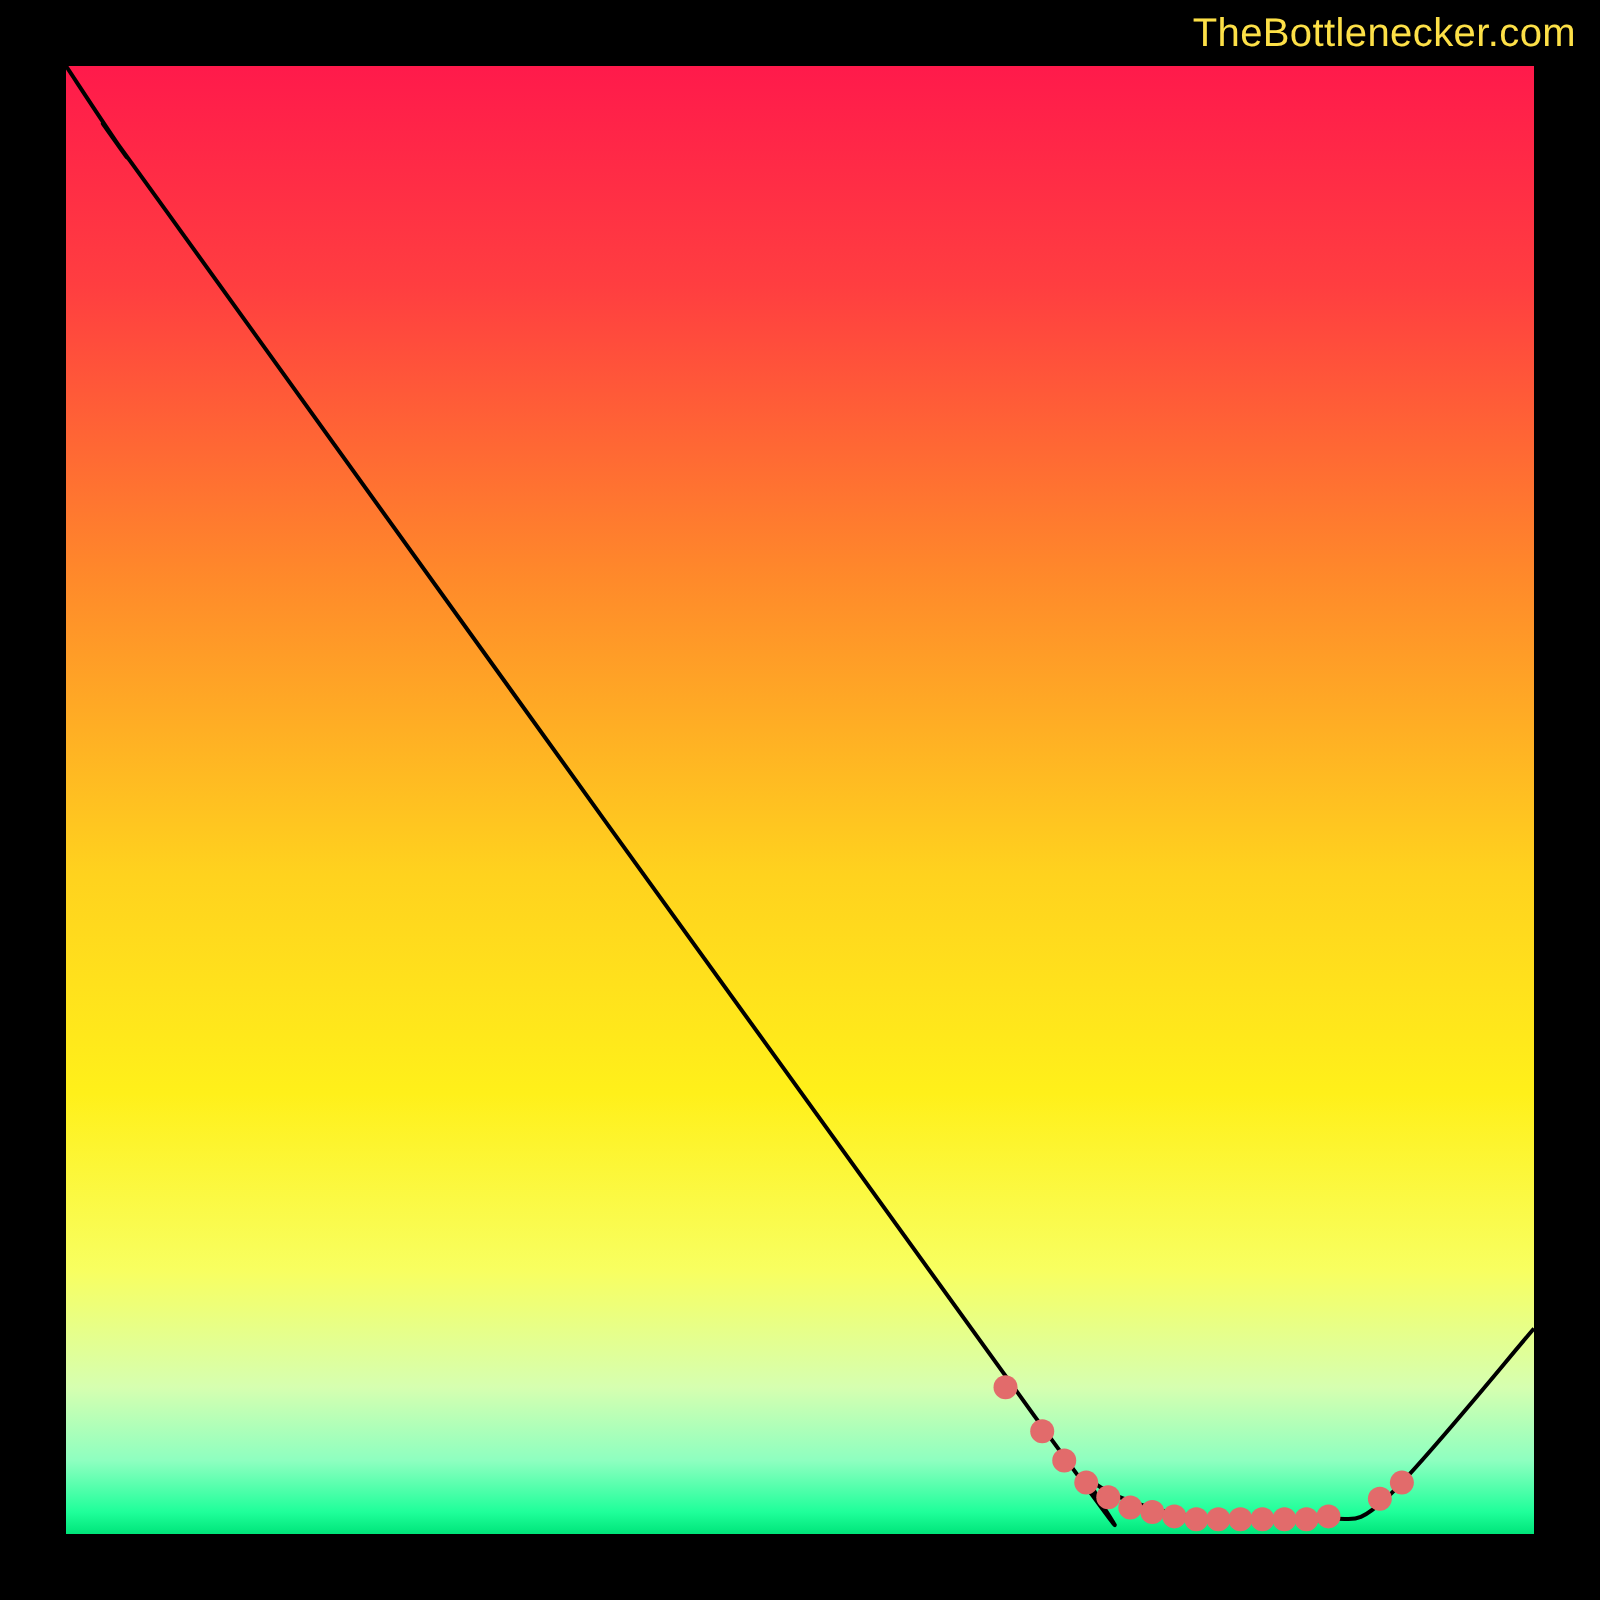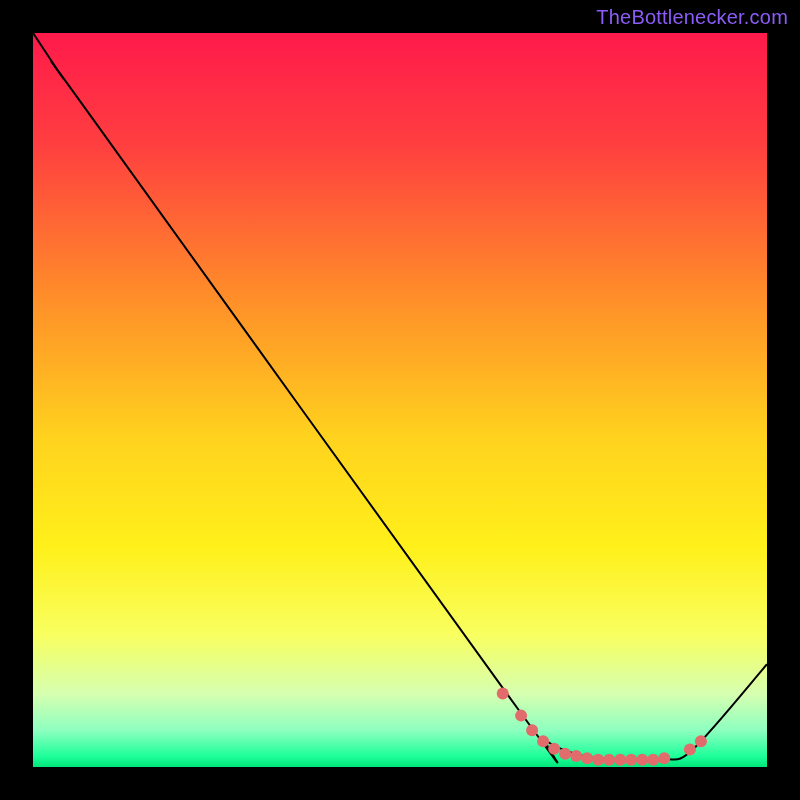--- a/index.html
+++ b/index.html
@@ -23,21 +23,21 @@
     position: absolute;
     top: 33px;
     left: 33px;
     width: 734px;
     height: 734px;
   }
   .attribution {
     position: absolute;
     top: 6px;
     right: 12px;
-    color: #8b5cf6;
+    color: #fde047;
     font-size: 20px;
     letter-spacing: 0.2px;
   }
   svg { display: block; }
 </style>
 </head>
 <body>
 
 <div class="frame">
 

